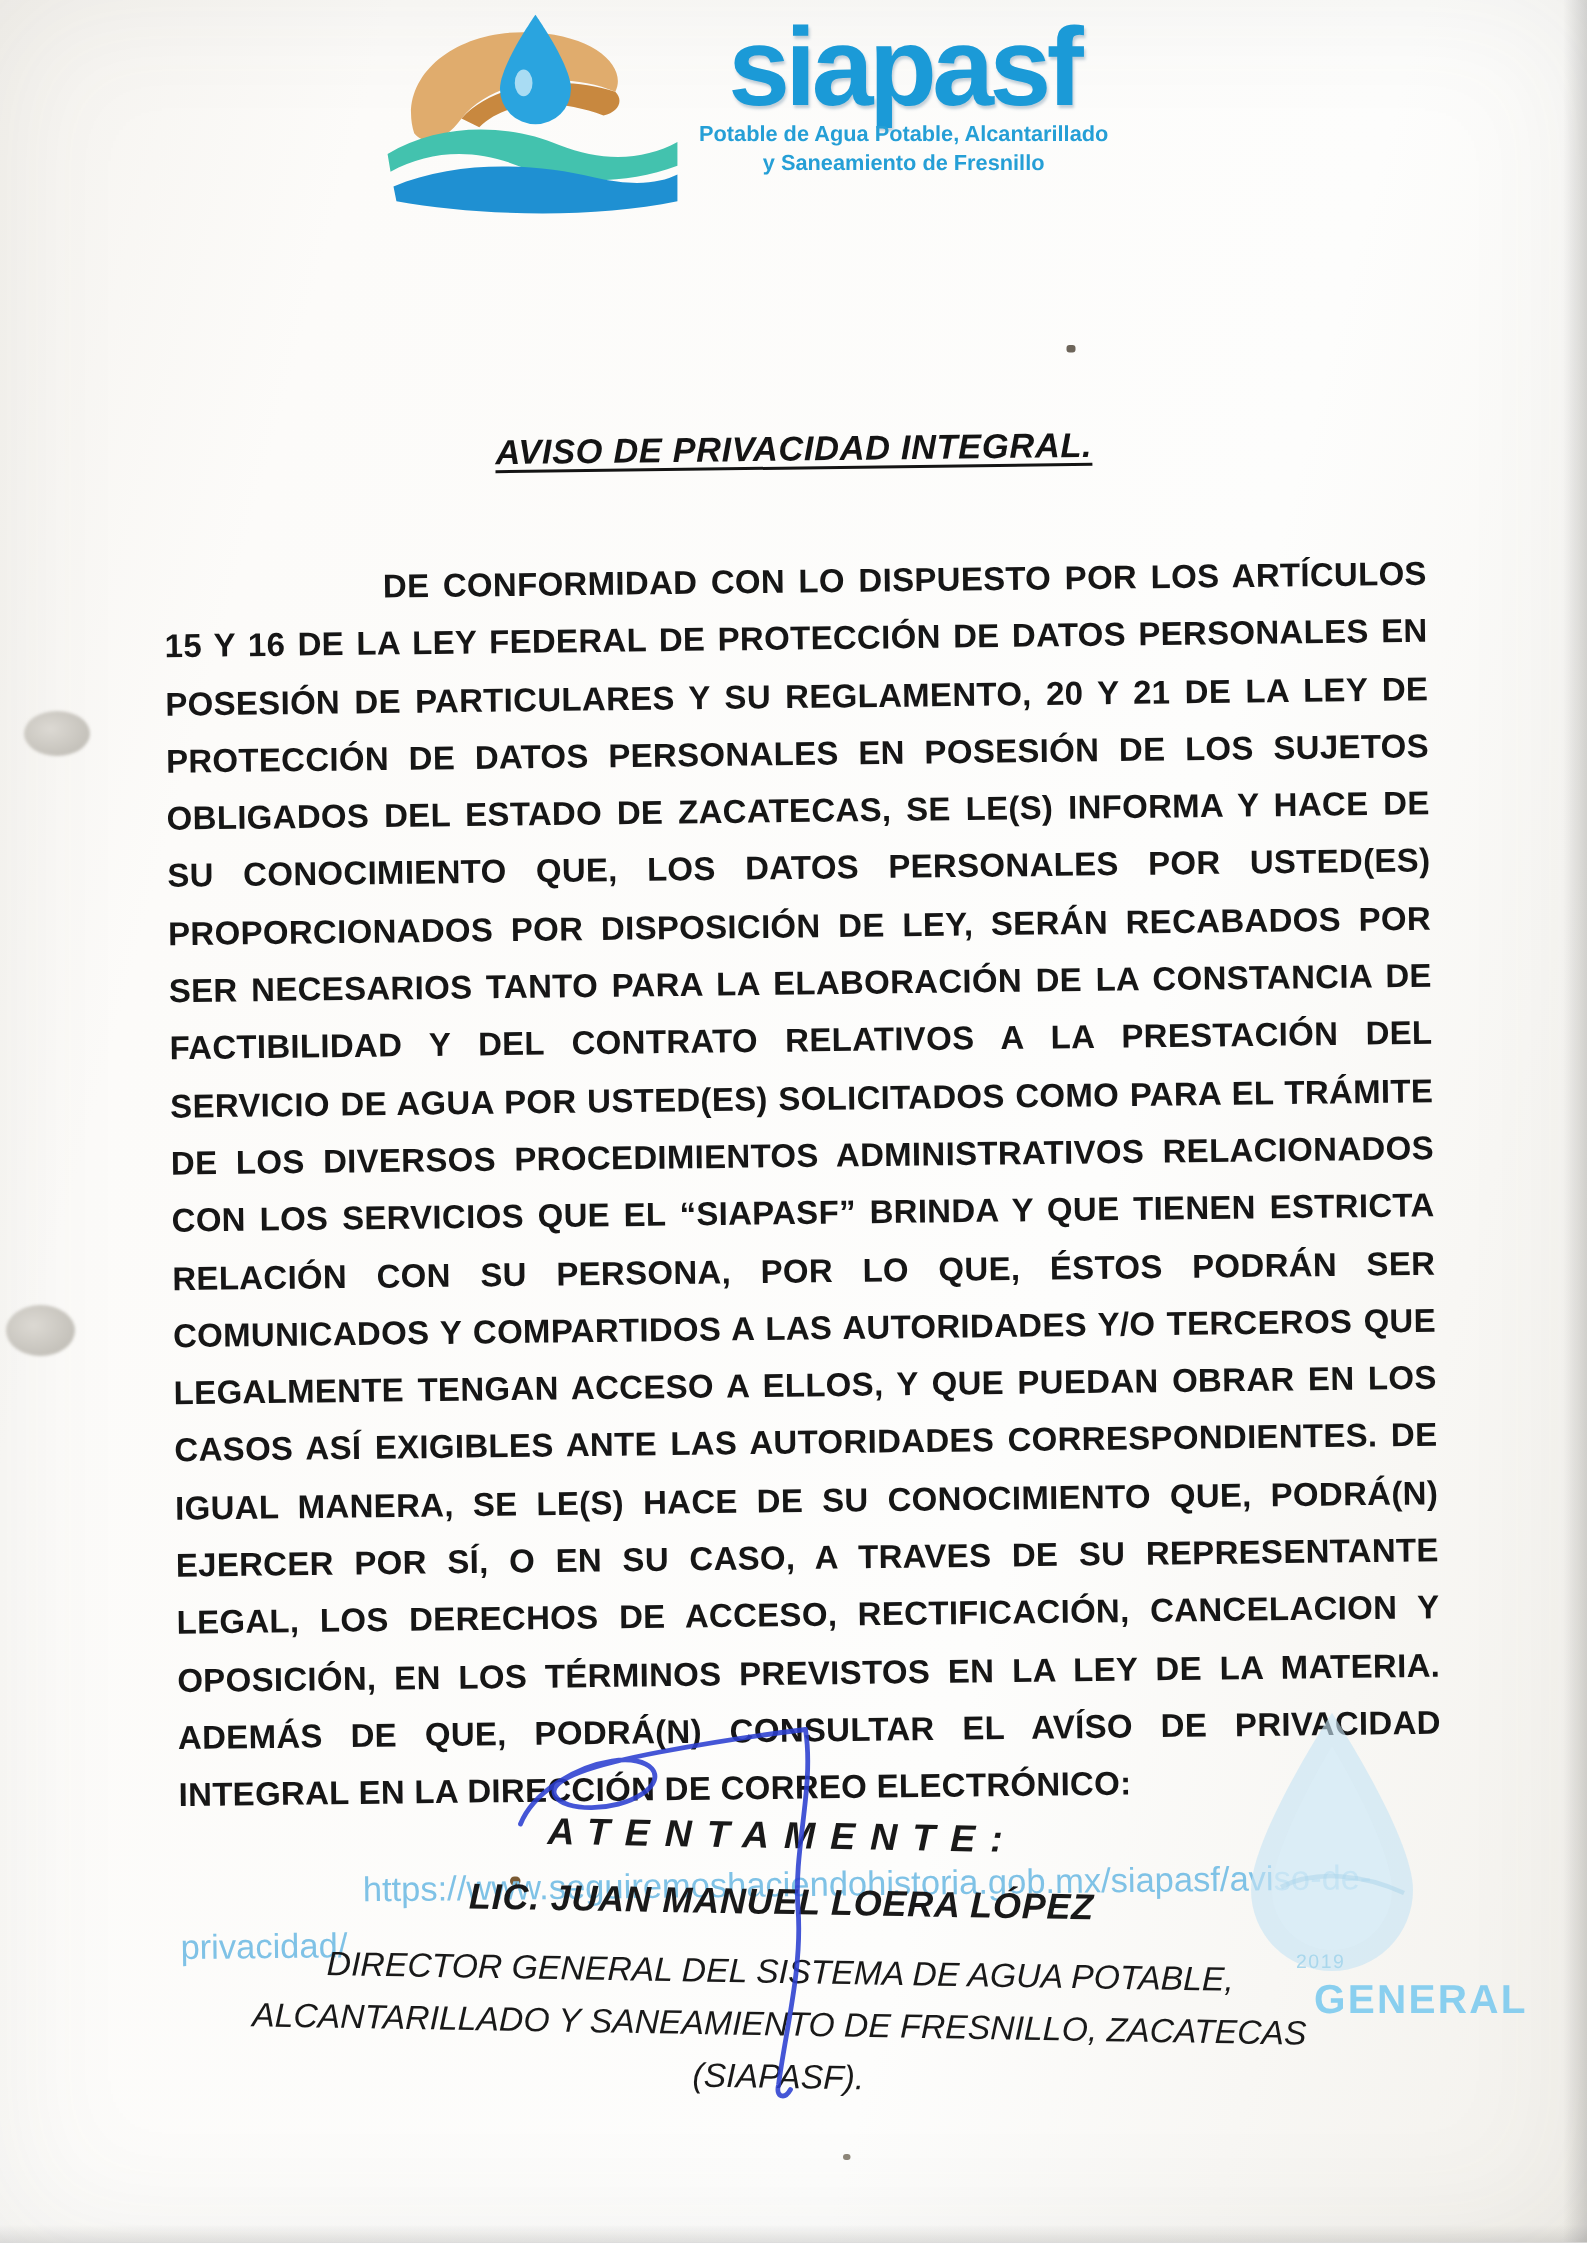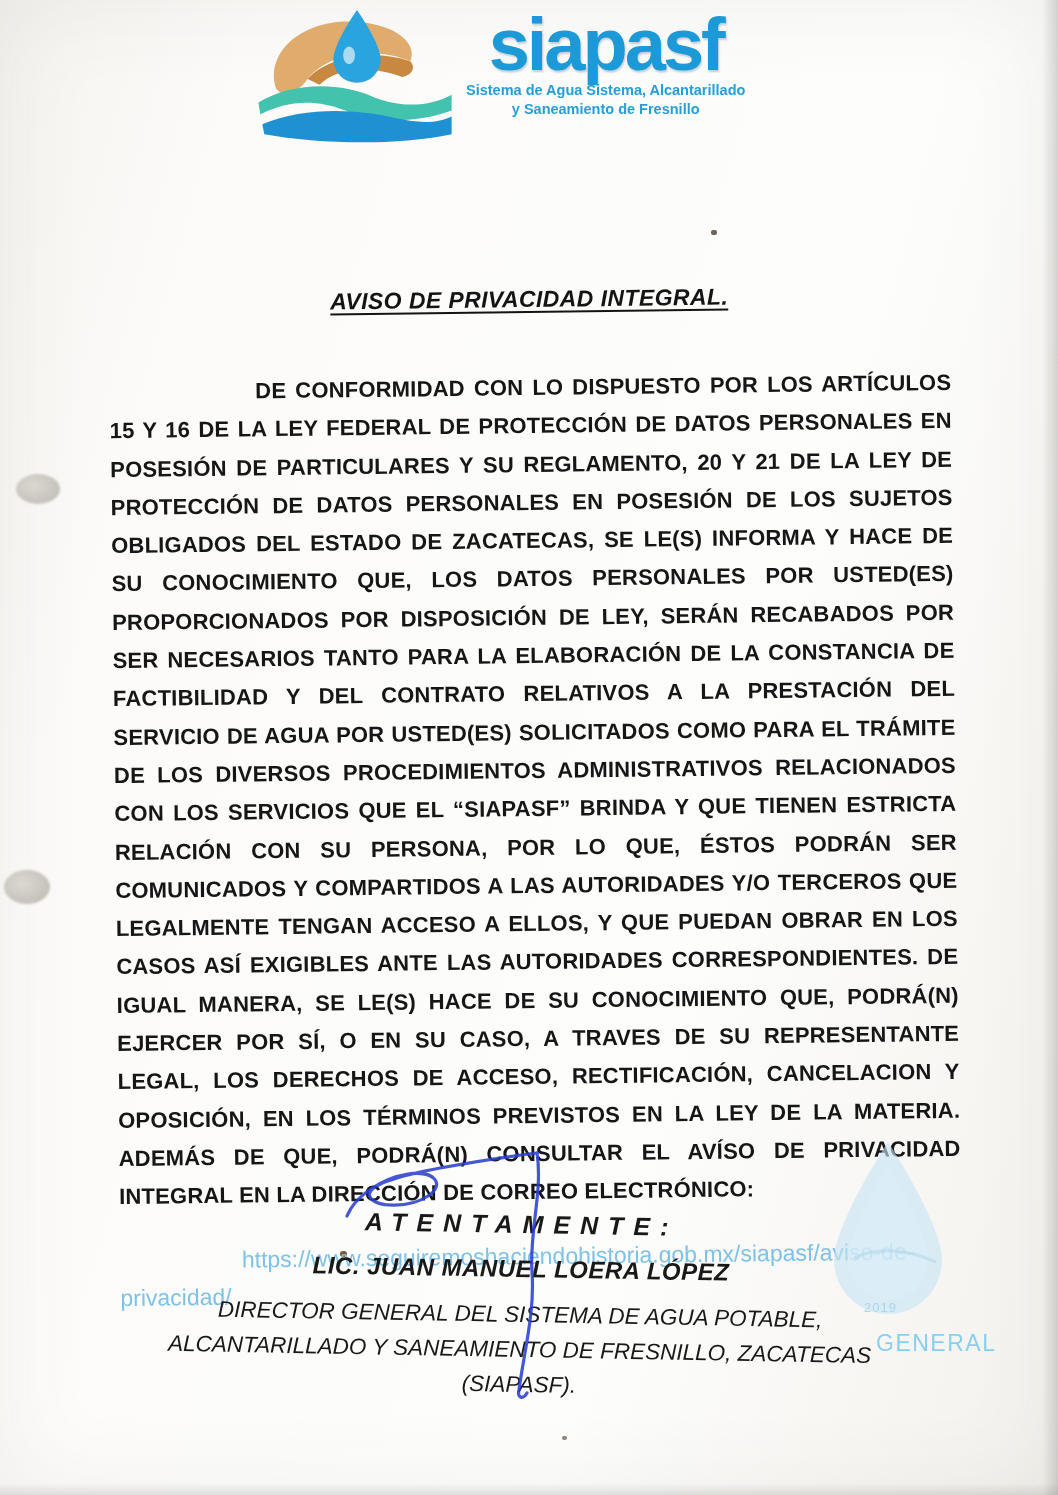--- a/index.html
+++ b/index.html
@@ -39,21 +39,21 @@
   
   .sig-block { position:absolute; left:92px; top:1210px; width:860px; text-align:center;
     transform:rotate(1deg); transform-origin:50% 0; color:#191919; font-style:italic; z-index:3; }
   .closing { font-size:25px; font-weight:bold; letter-spacing:10px; }
   .signatory-name { margin-top:16px; font-size:24px; font-weight:bold; letter-spacing:0.5px; }
   .signatory-title { margin:14px auto 0; max-width:800px; font-size:22.5px; line-height:35px; font-weight:500; }
 
   
   .watermark { position:absolute; left:818px; top:1138px; width:230px; height:220px; z-index:1; }
   .wm-year { position:absolute; left:46px; top:162px; font-size:13px; color:#a9d7ec; letter-spacing:1px; }
-  .wm-stamp { position:absolute; left:58px; top:192px; font-size:23px; font-weight:normal;
+  .wm-stamp { position:absolute; left:58px; top:180px; font-size:27px; font-weight:bold;
     color:#7ecbef; letter-spacing:1.5px; opacity:0.9; }
 
   
   .sig-ink { position:absolute; left:0; top:0; width:1058px; height:1495px; z-index:4; pointer-events:none; }
   .hole { position:absolute; border-radius:50%; filter:blur(1px);
     background:radial-gradient(ellipse at 40% 40%, #dcd9d3, #c3c0b9 75%, #b5b2ab); }
   .hole-1 { left:16px; top:474px; width:44px; height:30px; }
   .hole-2 { left:4px; top:870px; width:46px; height:34px; }
   .speck { position:absolute; border-radius:2px; }
   .speck-1 { left:711px; top:230px; width:6px; height:5px; background:#6d655a; }
@@ -90,21 +90,21 @@
       <path d="M12 100 C48 78 96 80 128 94 C158 106 186 104 208 92 L208 108 C170 122 130 120 100 108 C70 96 40 98 14 112 Z" fill="#43c2ae"></path>
 
       <path d="M16 122 C58 104 112 106 152 116 C178 122 196 120 208 114 L208 132 C150 144 74 142 18 132 Z" fill="#1f90d2"></path>
 
       <path d="M112 6 C112 6 88 40 88 56 A24 24 0 0 0 136 56 C136 40 112 6 112 6 Z" fill="#2aa4df"></path>
       <ellipse cx="104" cy="52" rx="6" ry="9" fill="#bfe6f7" opacity="0.85"></ellipse>
     </svg>
     <div class="logo-text">
       <div class="wordmark">siapasf</div>
       <div class="brand-subtitle">
-        <span>Sistema de Agua Sistema, Alcantarillado</span><br>
+        <span>Potable de Agua Potable, Alcantarillado</span><br>
         <span>y Saneamiento de Fresnillo</span>
       </div>
     </div>
   </div>
 
   <div class="content">
     <h1 class="doc-title">AVISO DE PRIVACIDAD INTEGRAL.</h1>
     <p class="doc-body">DE CONFORMIDAD CON LO DISPUESTO POR LOS ARTÍCULOS 15 Y 16 DE LA LEY FEDERAL DE PROTECCIÓN DE DATOS PERSONALES EN POSESIÓN DE PARTICULARES Y SU REGLAMENTO, 20 Y 21 DE LA LEY DE PROTECCIÓN DE DATOS PERSONALES EN POSESIÓN DE LOS SUJETOS OBLIGADOS DEL ESTADO DE ZACATECAS, SE LE(S) INFORMA Y HACE DE SU CONOCIMIENTO QUE, LOS DATOS PERSONALES POR USTED(ES) PROPORCIONADOS POR DISPOSICIÓN DE LEY, SERÁN RECABADOS POR SER NECESARIOS TANTO PARA LA ELABORACIÓN DE LA CONSTANCIA DE FACTIBILIDAD Y DEL CONTRATO RELATIVOS A LA PRESTACIÓN DEL SERVICIO DE AGUA POR USTED(ES) SOLICITADOS COMO PARA EL TRÁMITE DE LOS DIVERSOS PROCEDIMIENTOS ADMINISTRATIVOS RELACIONADOS CON LOS SERVICIOS QUE EL “SIAPASF” BRINDA Y QUE TIENEN ESTRICTA RELACIÓN CON SU PERSONA, POR LO QUE, ÉSTOS PODRÁN SER COMUNICADOS Y COMPARTIDOS A LAS AUTORIDADES Y/O TERCEROS QUE LEGALMENTE TENGAN ACCESO A ELLOS, Y QUE PUEDAN OBRAR EN LOS CASOS ASÍ EXIGIBLES ANTE LAS AUTORIDADES CORRESPONDIENTES. DE IGUAL MANERA, SE LE(S) HACE DE SU CONOCIMIENTO QUE, PODRÁ(N) EJERCER POR SÍ, O EN SU CASO, A TRAVES DE SU REPRESENTANTE LEGAL, LOS DERECHOS DE ACCESO, RECTIFICACIÓN, CANCELACION Y OPOSICIÓN, EN LOS TÉRMINOS PREVISTOS EN LA LEY DE LA MATERIA. ADEMÁS DE QUE, PODRÁ(N) CONSULTAR EL AVÍSO DE PRIVACIDAD INTEGRAL EN LA DIRECCIÓN DE CORREO ELECTRÓNICO:</p>
     <a class="doc-link">https://www.seguiremoshaciendohistoria.gob.mx/siapasf/aviso-de-privacidad/</a>
   </div>

